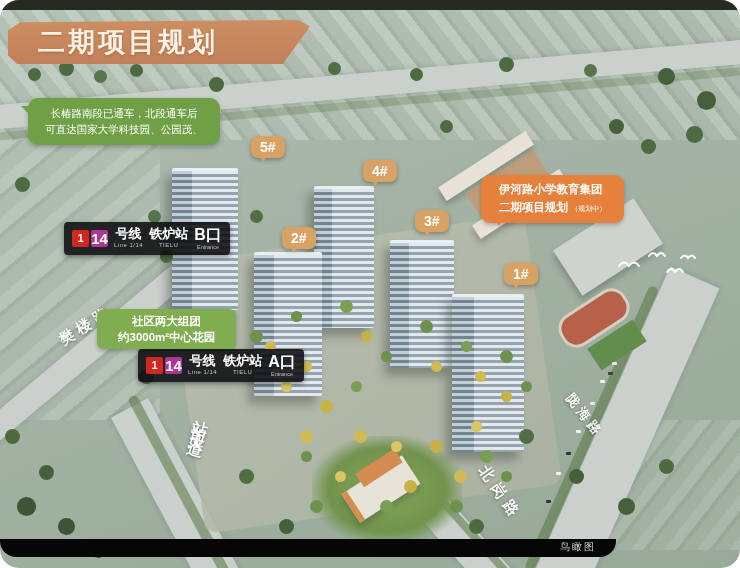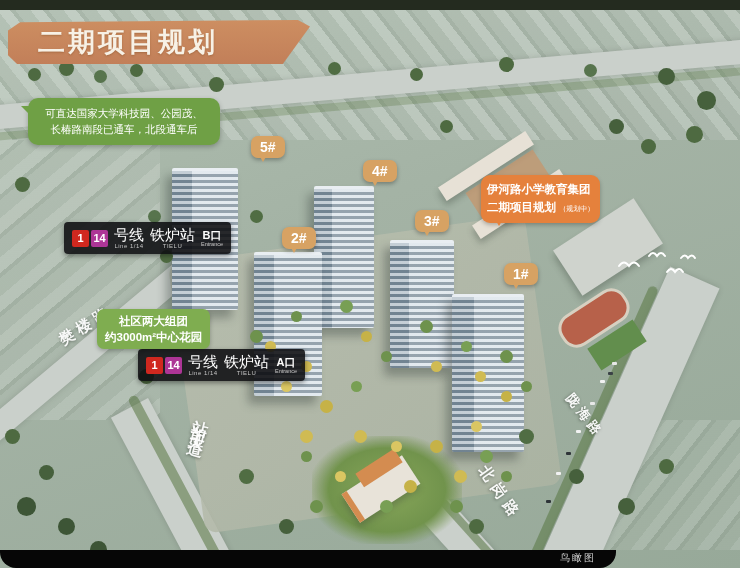--- a/index.html
+++ b/index.html
@@ -1,18 +1,18 @@
 <!DOCTYPE html>
 <html><head>
 <meta charset="utf-8">
 <style>
   * { margin:0; padding:0; box-sizing:border-box; }
   body { background:#fff; font-family:"Liberation Sans","DejaVu Sans",sans-serif; }
   .scene { position:relative; width:740px; height:568px; overflow:hidden;
-           background:linear-gradient(160deg,#b0bfb1 0%,#a4b3a5 40%,#97a999 100%); }
+           background:linear-gradient(160deg,#b0bfb1 0%,#a4b3a5 40%,#97a999 100%);border-radius:19px; }
   .bg { position:absolute; inset:0; filter:saturate(.92) blur(.4px); }
   .fg { position:absolute; inset:0; }
   .abs { position:absolute; }
 
   
   .city-top { left:0; top:10px; width:740px; height:130px; opacity:.55;
     background:repeating-linear-gradient(52deg, rgba(238,242,240,.55) 0 10px, rgba(148,158,150,.38) 10px 14px, rgba(196,203,197,.42) 14px 26px); }
   .city-left { left:0; top:140px; width:160px; height:280px; opacity:.5;
     background:repeating-linear-gradient(140deg, rgba(232,236,232,.55) 0 12px, rgba(150,158,150,.32) 12px 16px, rgba(202,208,202,.38) 16px 30px); }
   .city-right { left:600px; top:420px; width:140px; height:130px; opacity:.45;
@@ -83,21 +83,21 @@
     482px 452px 0 2px #76a04f, 452px 502px 0 2px #6c9348, 502px 472px 0 1px #6c9348, 382px 502px 0 2px #76a04f,
     312px 502px 0 2px #6c9348, 352px 382px 0 1px #76a04f, 302px 452px 0 1px #6c9348; }
   .cars { position:absolute; left:0; top:0; width:5px; height:3px; border-radius:1px; background:transparent; box-shadow:
     600px 380px 0 0 #f2f2f2, 590px 402px 0 0 #e8e8e8, 576px 430px 0 0 #f2f2f2, 566px 452px 0 0 #2e3438,
     612px 362px 0 0 #e8e8e8, 556px 472px 0 0 #f2f2f2, 546px 500px 0 0 #2e3438, 608px 372px 0 0 #3a4246; }
 
   .birds { left:615px; top:246px; width:86px; height:42px; }
 
   
   .top-strip { left:0; top:0; width:740px; height:10px; background:#242b1f; z-index:6; }
-  .bottom-bar { left:0; bottom:0; width:616px; height:18px; background:#060606;
+  .bottom-bar { left:0; bottom:11px; width:616px; height:18px; background:#060606;
     border-radius:0 0 16px 16px; z-index:6; }
   .caption { position:absolute; right:20px; bottom:3px; font-size:10px; color:#cfcfcf; letter-spacing:2px; }
 
   .banner { left:8px; top:20px; width:302px; height:44px; z-index:7;
     background:linear-gradient(#cd8e61,#c27f59);
     clip-path:polygon(4% 5%, 96% 0, 100% 15%, 91% 100%, 3% 100%, 0 80%, 0 24%);
     display:flex; align-items:center; padding-left:30px;
     font-size:27px; font-weight:bold; color:#f7f1e6; letter-spacing:3px;
     text-shadow:0 1px 2px rgba(120,70,30,.4); }
 
@@ -115,33 +115,33 @@
   .tag-3 { left:415px; top:210px; } .tag-2 { left:282px; top:227px; }
   .tag-1 { left:504px; top:263px; }
 
   .metro { position:absolute; z-index:7; display:flex; align-items:center; gap:6px;
     background:rgba(12,12,16,.88); border-radius:4px; padding:4px 8px; color:#fff;
     box-shadow:0 2px 5px rgba(0,0,0,.4); }
   .metro-b { left:64px; top:222px; } .metro-a { left:138px; top:349px; }
   .sqs { display:flex; gap:2px; }
   .sq { width:17px; height:17px; border-radius:2px; display:flex; align-items:center;
     justify-content:center; font-weight:bold; color:#fff; }
-  .sq-1 { background:#d0281f; font-size:11px; } .sq-14 { background:#ad3596; font-size:11px; }
+  .sq-1 { background:#d0281f; font-size:11px; } .sq-14 { background:#ad3596; font-size:15px; }
   .mcol { display:flex; flex-direction:column; align-items:center; line-height:1.15; }
-  .mcn { font-size:15px; font-weight:normal; white-space:nowrap; }
+  .mcn { font-size:13px; font-weight:bold; white-space:nowrap; }
   .msub { font-size:6px; color:#c4c4c4; letter-spacing:.5px; white-space:nowrap; }
-  .mexit { font-size:11px; font-weight:bold; }
+  .mexit { font-size:16px; font-weight:bold; }
   .mexit-sub { font-size:5.5px; color:#c4c4c4; }
 
   .callout-garden { left:97px; top:309px; z-index:7; background:#7fad50; border-radius:7px;
-    padding:4px 8px; color:#fff; font-weight:bold; font-size:11.5px; text-align:center;
+    padding:4px 21px; color:#fff; font-weight:bold; font-size:11.5px; text-align:center;
     line-height:1.4; box-shadow:0 2px 4px rgba(0,0,0,.25); white-space:nowrap; }
 
   .callout-school { left:481px; top:175px; z-index:7; background:#e5813c; border-radius:9px;
-    padding:6px 6px; color:#fff; font-weight:bold; font-size:11.5px; line-height:1.55;
+    padding:6px 18px; color:#fff; font-weight:bold; font-size:11.5px; line-height:1.55;
     box-shadow:0 2px 4px rgba(0,0,0,.25); white-space:nowrap; }
   .callout-school::after { content:""; position:absolute; left:12px; bottom:-9px;
     border:6px solid transparent; border-top:10px solid #e5813c; }
   .school-note { font-size:7px; font-weight:normal; }
 
   .callout-kg { left:317px; top:423px; z-index:7; background:#7fae4f; border-radius:6px;
     padding:3px 10px; color:#fff; font-weight:bold; font-size:12.5px; white-space:nowrap;
     box-shadow:0 2px 4px rgba(0,0,0,.25); }
   .callout-kg::after { content:""; position:absolute; left:26px; bottom:-9px;
     border:5px solid transparent; border-top:10px solid #7fae4f; }
@@ -212,22 +212,22 @@
   </div>
 
   <div class="fg">
     <div class="abs top-strip"></div>
 
     <div class="abs banner">
       <span>二期项目规划</span>
     </div>
 
     <div class="abs note-traffic">
+      <div>长椿路南段已通车，北段通车后</div>
       <div>可直达国家大学科技园、公园茂、</div>
-      <div>长椿路南段已通车，北段通车后</div>
     </div>
 
     <div class="tag tag-5">5#</div>
     <div class="tag tag-4">4#</div>
     <div class="tag tag-3">3#</div>
     <div class="tag tag-2">2#</div>
     <div class="tag tag-1">1#</div>
 
     <div class="metro metro-b">
       <div class="sqs">

